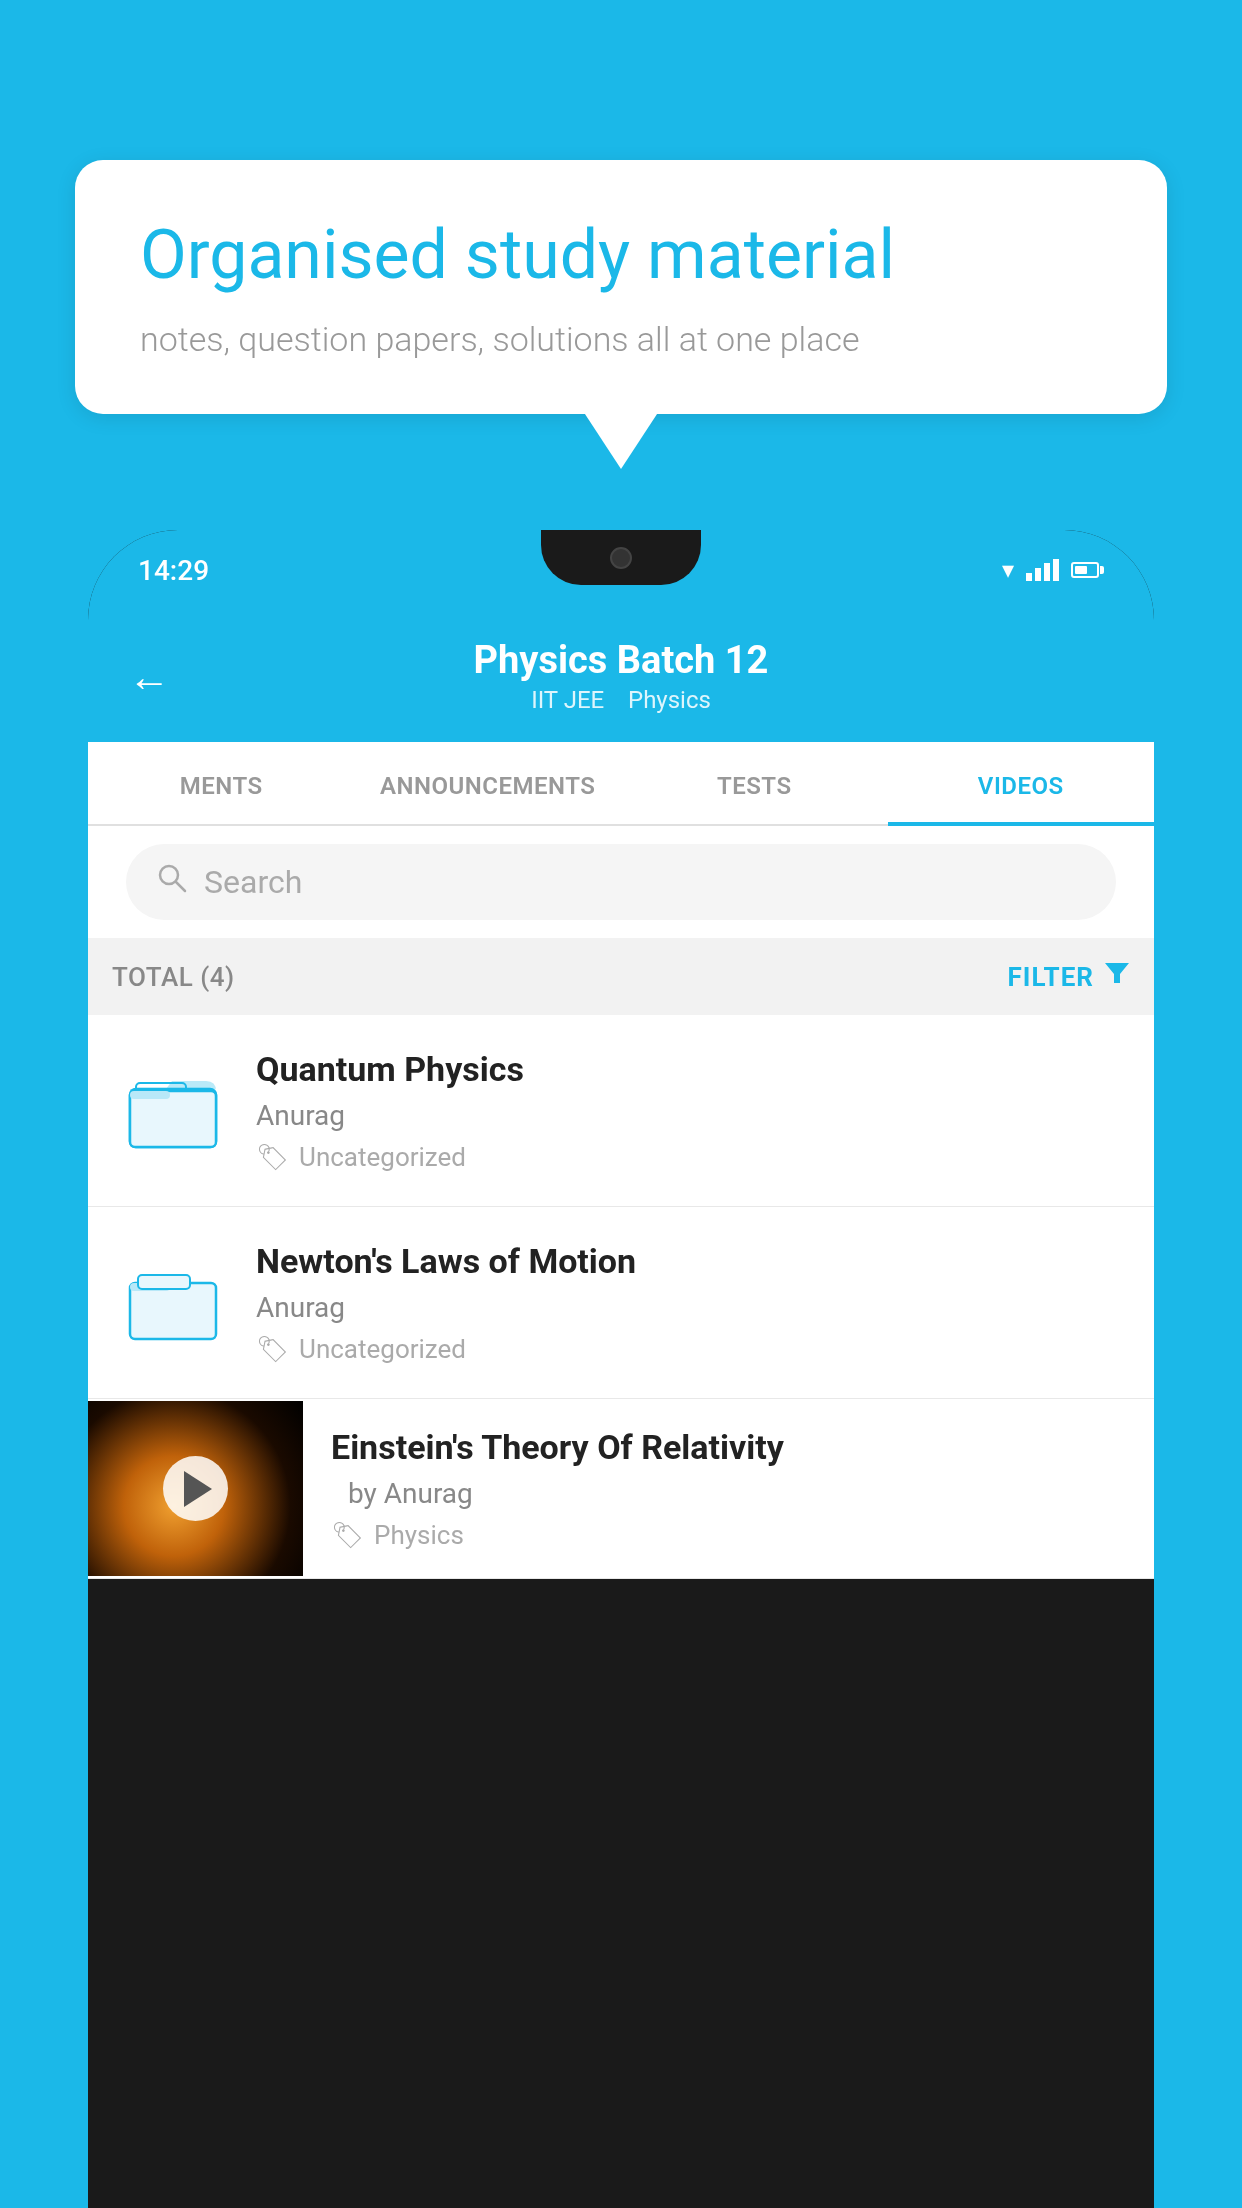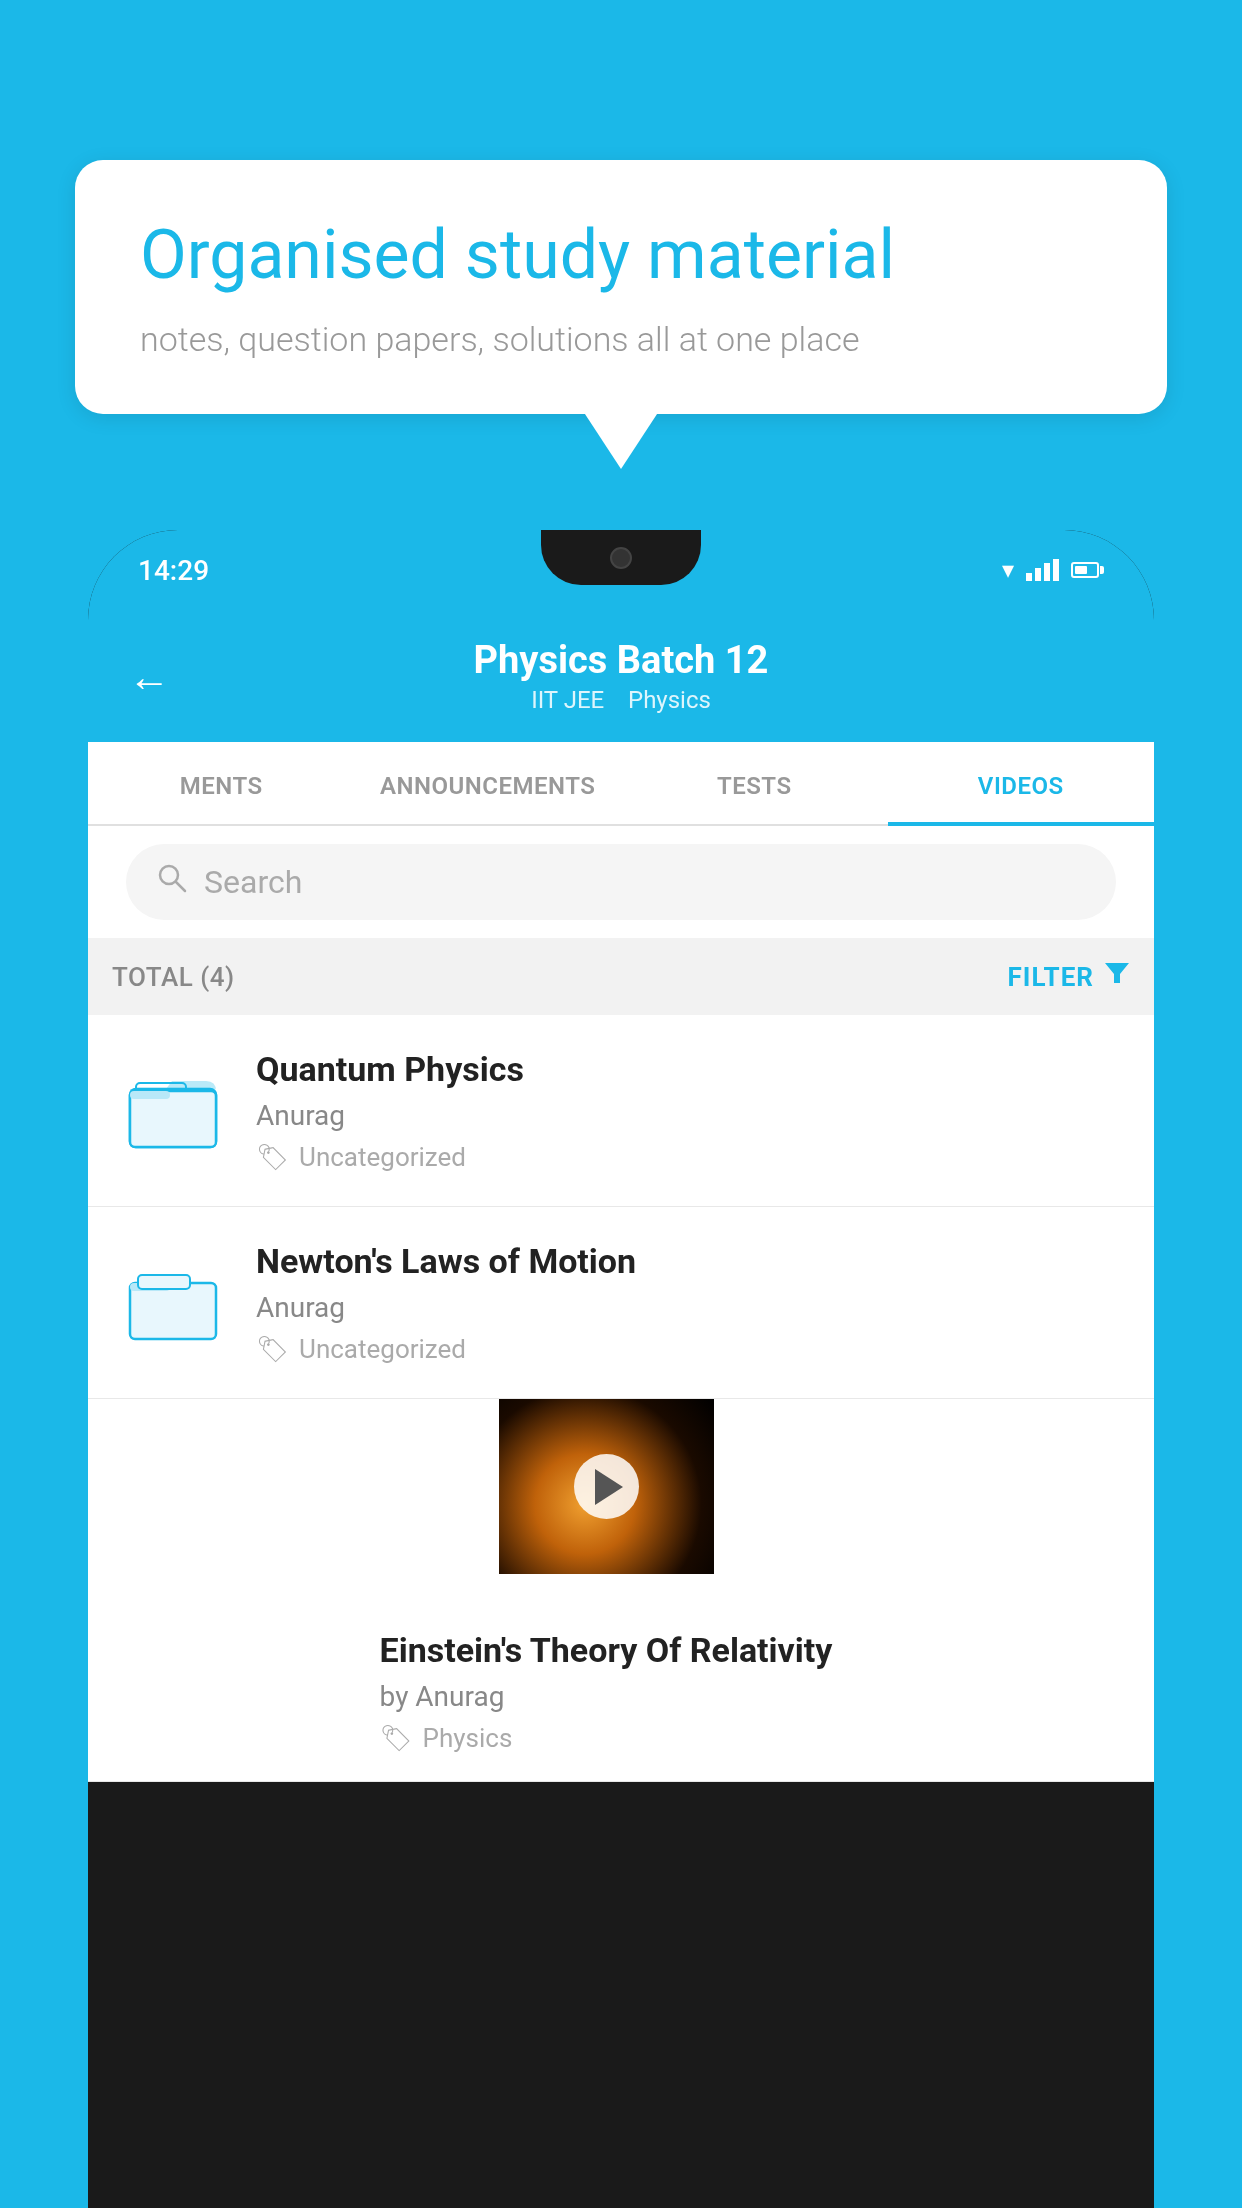--- a/index.html
+++ b/index.html
@@ -290,21 +290,20 @@
 
     
     .video-item-thumbnail {
       display: flex;
       align-items: center;
       padding: 0 30px 0 0;
       border-bottom: 1px solid #e8e8e8;
       gap: 28px;
       cursor: pointer;
       overflow: hidden;
-      flex-direction: column;
     }
 
     .thumbnail-img {
       width: 215px;
       height: 175px;
       flex-shrink: 0;
       background: radial-gradient(circle at 40% 60%, #f0a030 0%, #c0620a 30%, #1a0a00 70%, #000 100%);
       position: relative;
       display: flex;
       align-items: center;
@@ -339,20 +338,21 @@
       font-size: 34px;
       font-weight: 700;
       color: #222;
       margin-bottom: 10px;
     }
 
     .thumbnail-author {
       font-size: 28px;
       color: #888;
       margin-bottom: 10px;
+      margin-left: 17px;
     }
 
     .thumbnail-tag {
       display: flex;
       align-items: center;
       gap: 10px;
       font-size: 26px;
       color: #aaa;
     }
 

